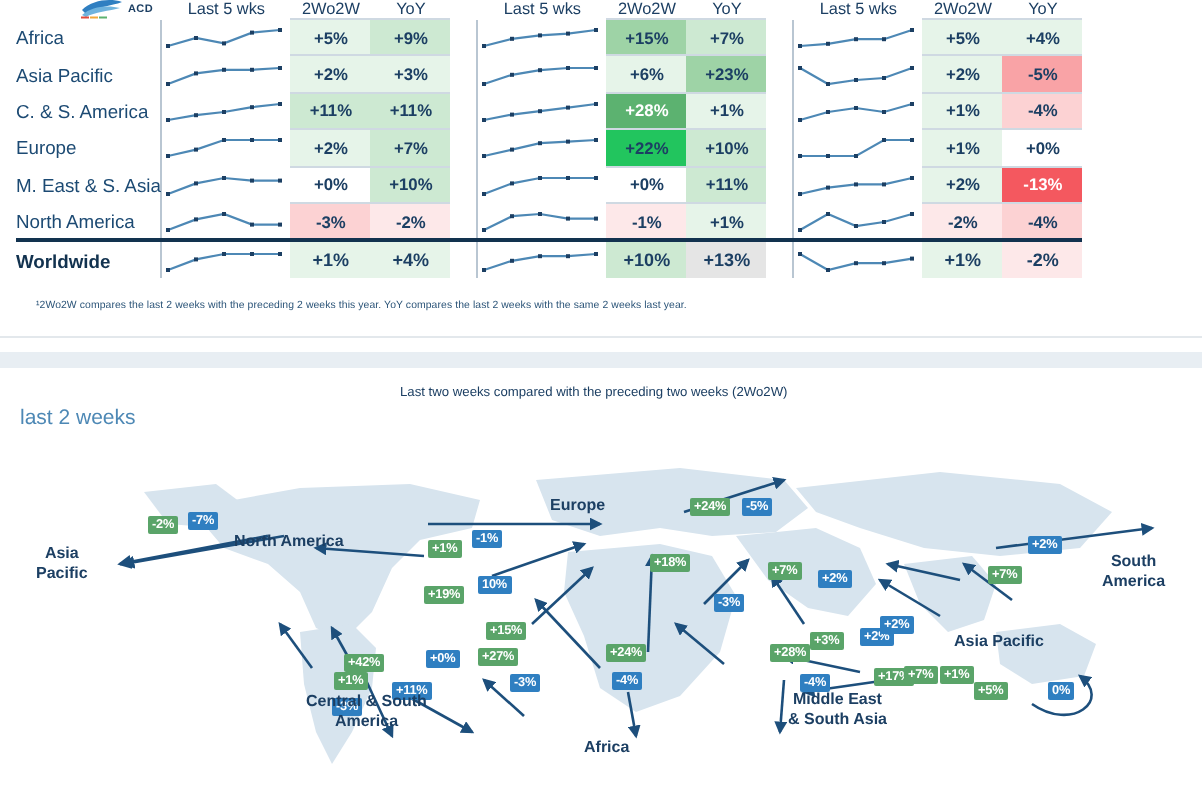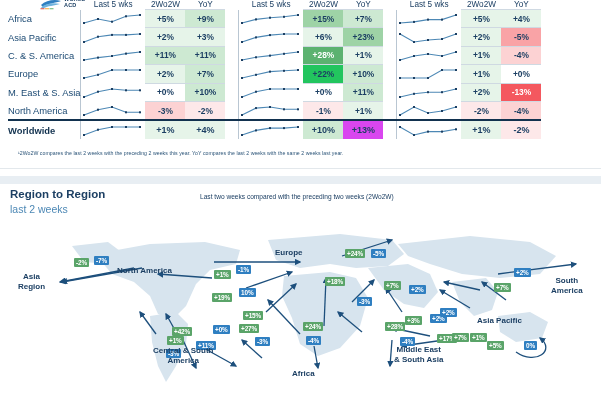--- a/index.html
+++ b/index.html
@@ -351,21 +351,21 @@
             <svg width="62" height="17" viewBox="0 0 62 17">
               <path d="M3.0 13.0 L17.0 8.4 L31.0 6.1 L45.0 6.1 L59.0 5.0" fill="none" stroke="#4d88b5" stroke-width="1.1"></path>
               <rect x="2.0" y="12.0" width="2" height="2" fill="#1c3f63"></rect>
               <rect x="16.0" y="7.4" width="2" height="2" fill="#1c3f63"></rect>
               <rect x="30.0" y="5.1" width="2" height="2" fill="#1c3f63"></rect>
               <rect x="44.0" y="5.1" width="2" height="2" fill="#1c3f63"></rect>
               <rect x="58.0" y="4.0" width="2" height="2" fill="#1c3f63"></rect>
             </svg>
           </td>
           <td class="val total" style="background: rgb(205, 233, 210);">+10%</td>
-          <td class="val total" style="background: #d946ef;">+13%</td>
+          <td class="val total" style="background: #e5e5e5;">+13%</td>
           <td class="gap"></td>
           <td class="spark sep-left">
             <svg width="62" height="17" viewBox="0 0 62 17">
               <path d="M3.0 5.0 L17.0 13.0 L31.0 9.6 L45.0 9.6 L59.0 7.3" fill="none" stroke="#4d88b5" stroke-width="1.1"></path>
               <rect x="2.0" y="4.0" width="2" height="2" fill="#1c3f63"></rect>
               <rect x="16.0" y="12.0" width="2" height="2" fill="#1c3f63"></rect>
               <rect x="30.0" y="8.6" width="2" height="2" fill="#1c3f63"></rect>
               <rect x="44.0" y="8.6" width="2" height="2" fill="#1c3f63"></rect>
               <rect x="58.0" y="6.3" width="2" height="2" fill="#1c3f63"></rect>
             </svg>
@@ -375,21 +375,20 @@
         </tr>
       </tbody>
   </table>
 
   <div class="footnote">¹2Wo2W compares the last 2 weeks with the preceding 2 weeks this year. YoY compares the last 2 weeks with the same 2 weeks last year.</div>
   <div class="hr-top"></div>
 </div>
 
 <div id="r2r">
   <div class="band"></div>
-  <div class="sec-title">Region to Region</div>
   <div class="sec-sub">last 2 weeks</div>
   <div class="sec-note">Last two weeks compared with the preceding two weeks (2Wo2W)</div>
 
   <div id="map">
     <svg viewBox="0 0 601 184" width="601" height="184">
       <g fill="#d7e4ee">
         <path d="M95 38 L150 28 L205 26 L240 34 L236 48 L210 54 L196 68 L186 90 L172 104 L158 98 L150 80 L134 66 L112 58 Z"></path>
         <path d="M150 100 L176 96 L188 108 L186 128 L176 150 L166 166 L158 150 L152 126 Z"></path>
         <path d="M268 24 L340 18 L392 24 L404 38 L388 50 L356 52 L330 48 L300 52 L276 44 Z"></path>
         <path d="M284 60 L330 56 L356 62 L368 82 L360 110 L340 132 L318 140 L300 128 L292 102 L282 80 Z"></path>
@@ -466,21 +465,21 @@
     <div class="badge b-green" style="left: 437px; top: 158px;">+17%</div>
     <div class="badge b-green" style="left: 470px; top: 157px;">+1%</div>
     <div class="badge b-green" style="left: 452px; top: 157px;">+7%</div>
     <div class="badge b-blue" style="left: 514px; top: 92px;">+2%</div>
     <div class="badge b-green" style="left: 494px; top: 107px;">+7%</div>
     <div class="badge b-blue" style="left: 440px; top: 132px;">+2%</div>
     <div class="badge b-green" style="left: 487px; top: 165px;">+5%</div>
     <div class="badge b-blue" style="left: 524px; top: 165px;">0%</div>
     <div class="rlabel" style="left: 18px; top: 96px;">
       <div>Asia</div>
-      <div>Region</div>
+      <div>Pacific</div>
     </div>
     <div class="rlabel" style="left: 117px; top: 90px;">
       <div>North America</div>
     </div>
     <div class="rlabel" style="left: 275px; top: 72px;">
       <div>Europe</div>
     </div>
     <div class="rlabel" style="left: 551px; top: 100px;">
       <div>South</div>
       <div>America</div>

